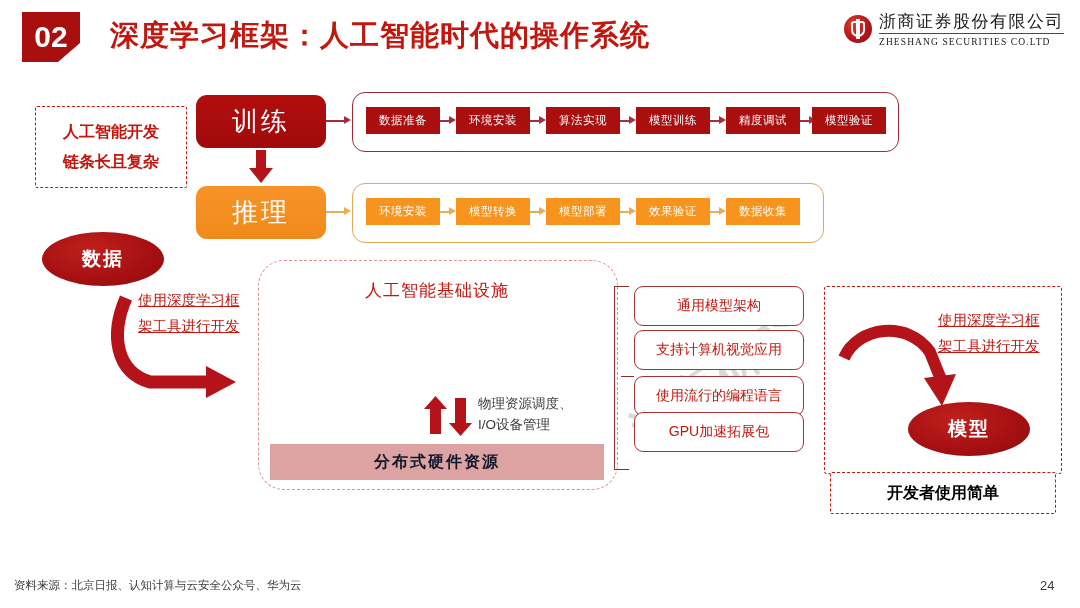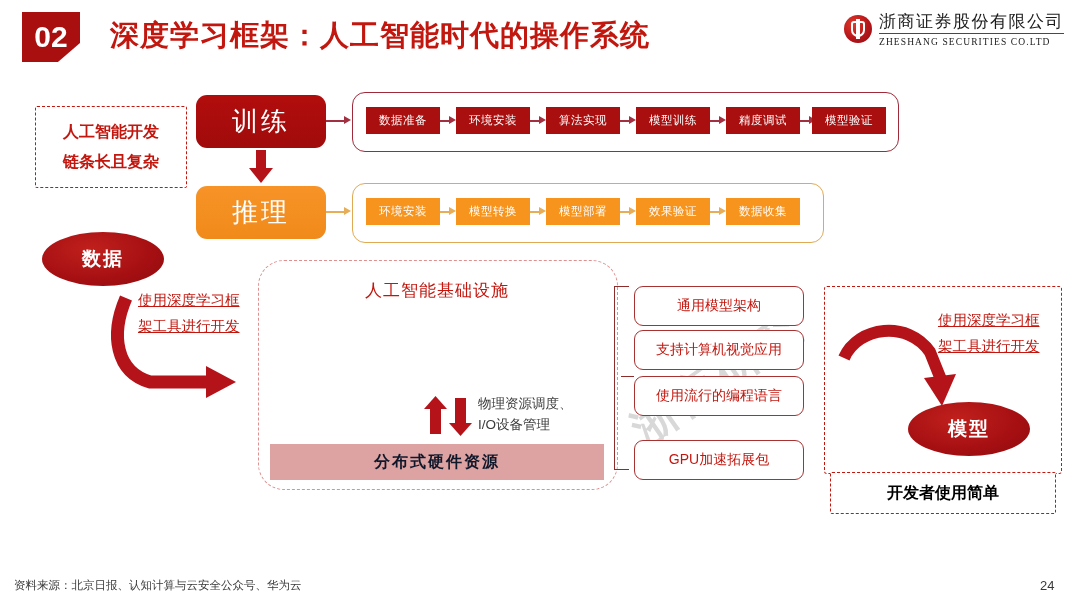--- a/index.html
+++ b/index.html
@@ -276,21 +276,21 @@
   </div>
 
   <div class="abs hw-bar">分布式硬件资源</div>
 
   <div class="abs bracket"></div>
   <div class="abs bracket-tick"></div>
   <div id="feature-list">
       <div class="abs feat f0" style="top: 286px;">通用模型架构</div>
       <div class="abs feat f1" style="top: 330px;">支持计算机视觉应用</div>
       <div class="abs feat f2" style="top: 376px;">使用流行的编程语言</div>
-      <div class="abs feat f3" style="top: 440px;">GPU加速拓展包</div>
+      <div class="abs feat f3" style="top: 412px;">GPU加速拓展包</div>
     </div>
 
   <div class="abs dash-region"></div>
 
   <div class="abs" style="left:838px;top:320px;width:140px;height:100px;">
     <svg width="140" height="100" viewBox="0 0 140 100">
       <path d="M6,38 C20,6 70,0 92,32 L104,62" stroke="#b5131a" stroke-width="12" fill="none" stroke-linecap="butt"></path>
       <polygon points="86,58 118,54 104,86" fill="#b5131a"></polygon>
     </svg>
   </div>

